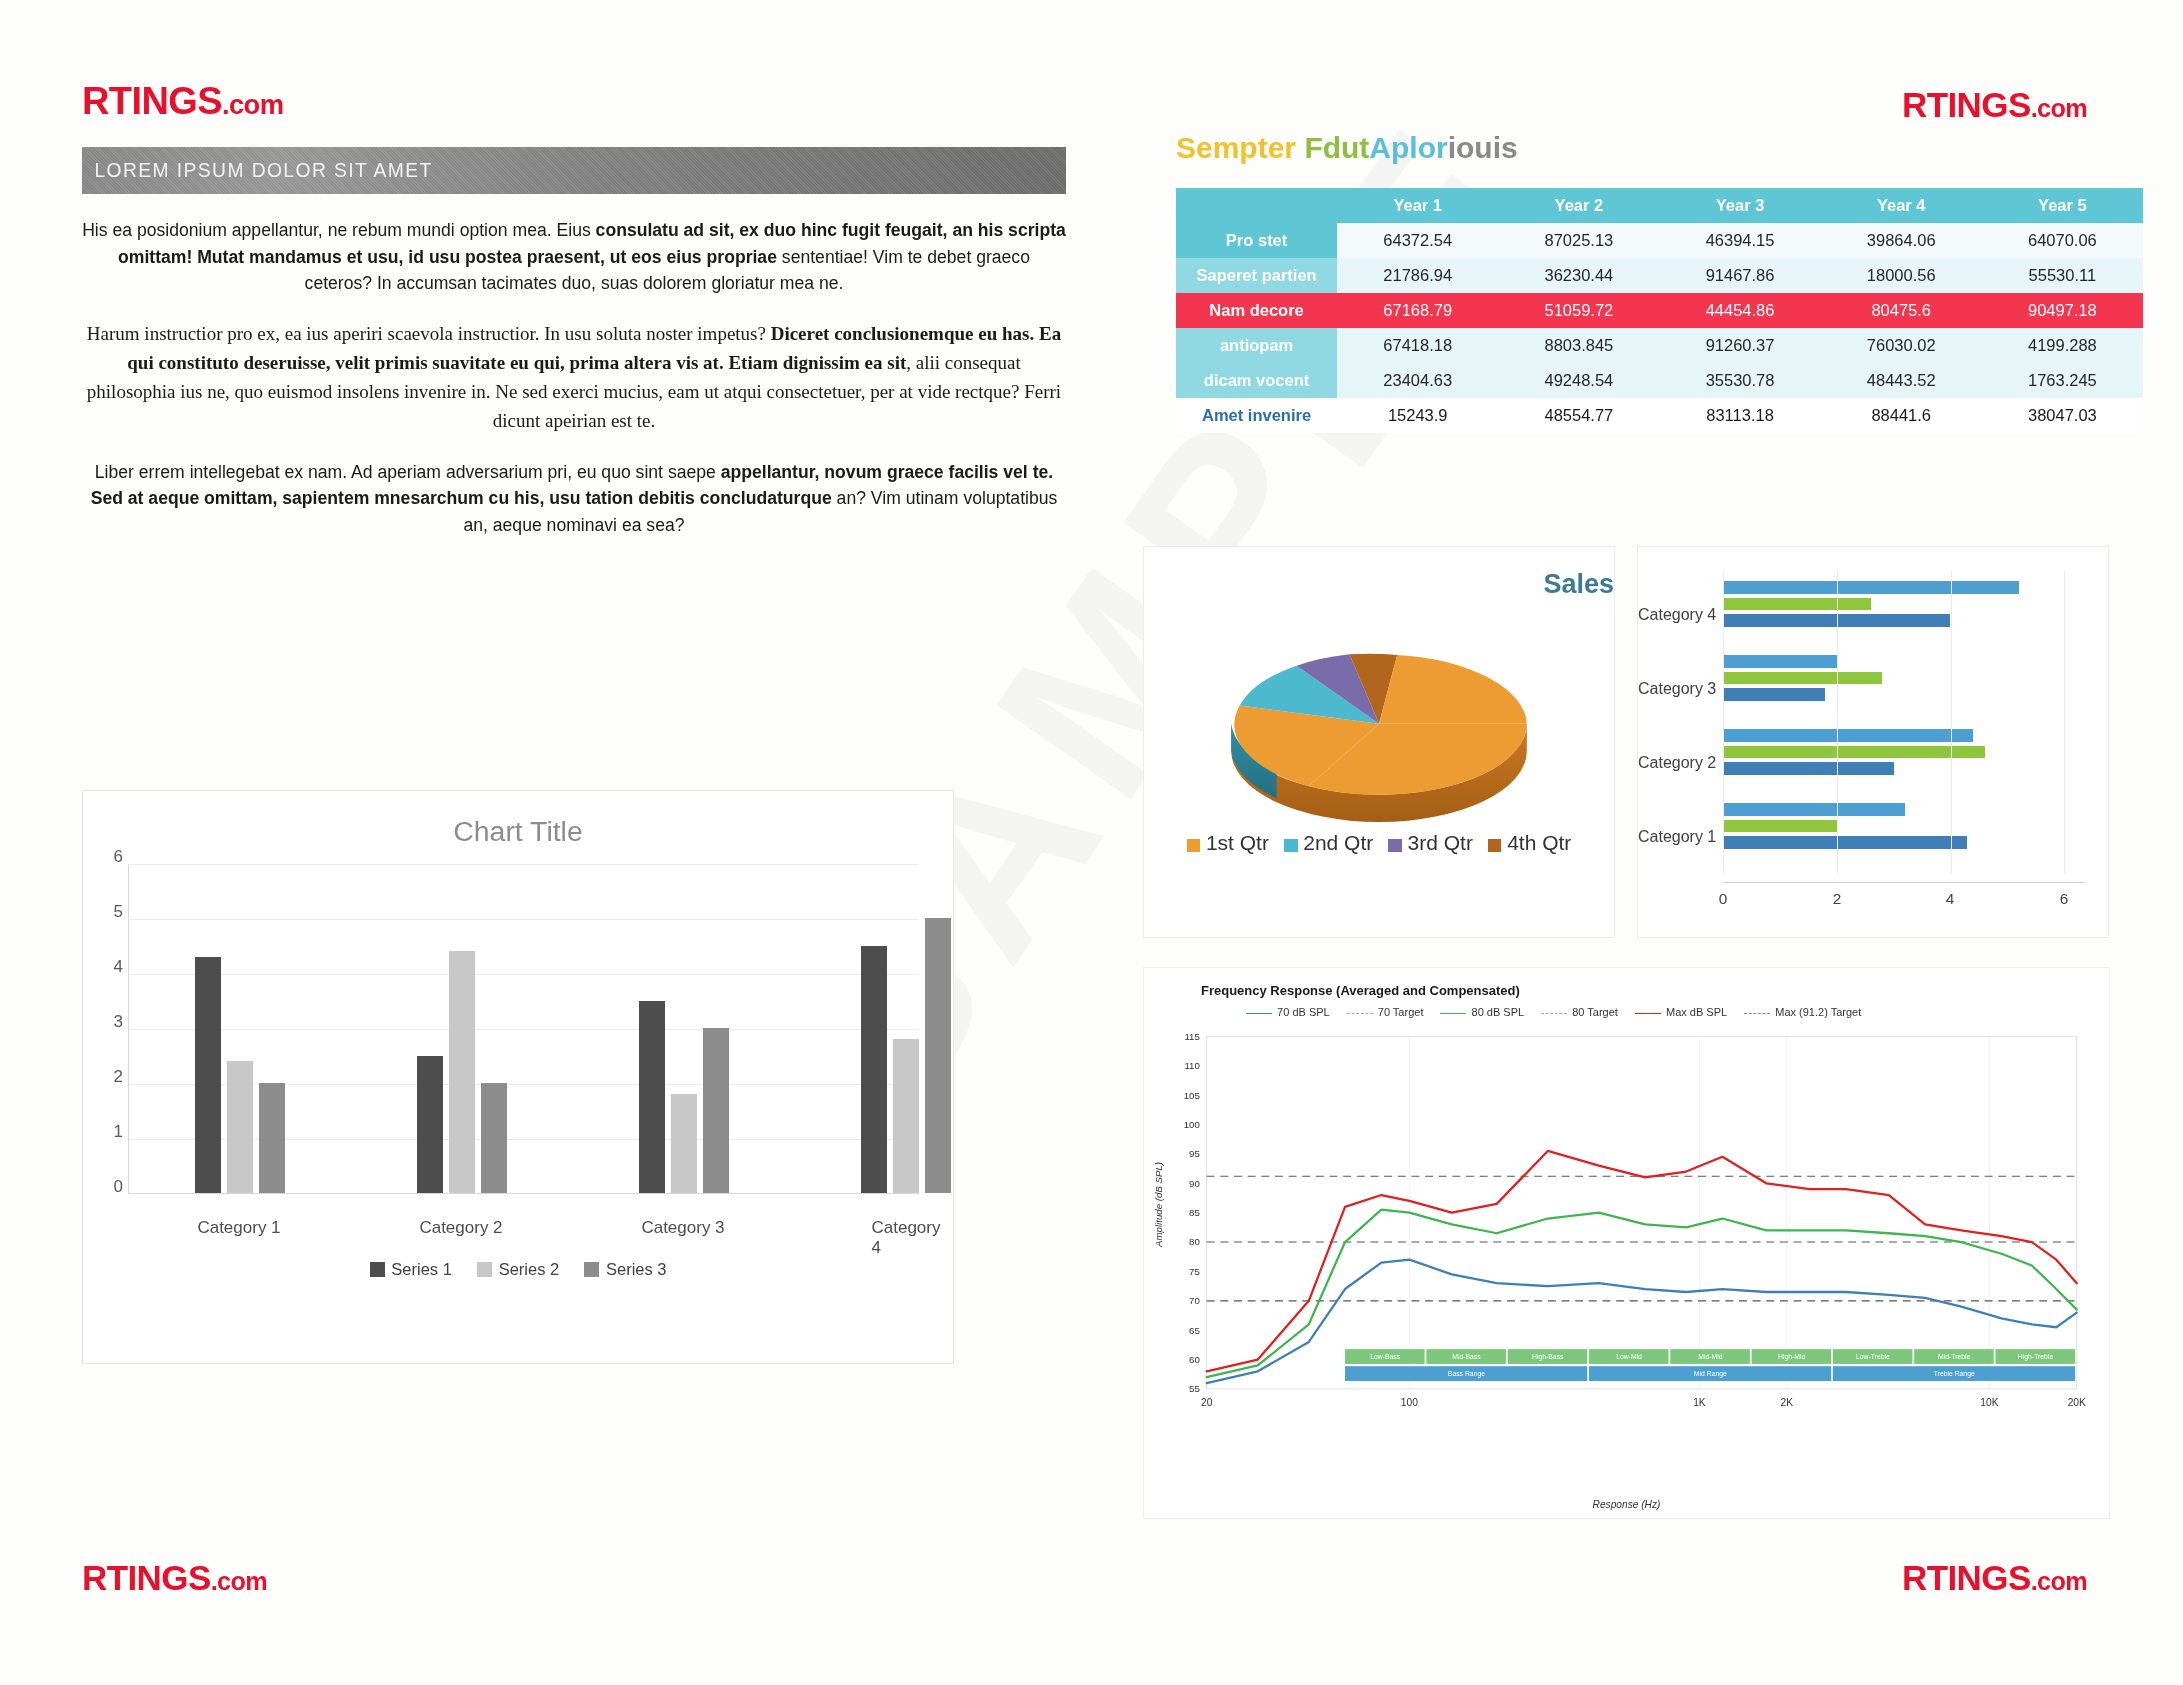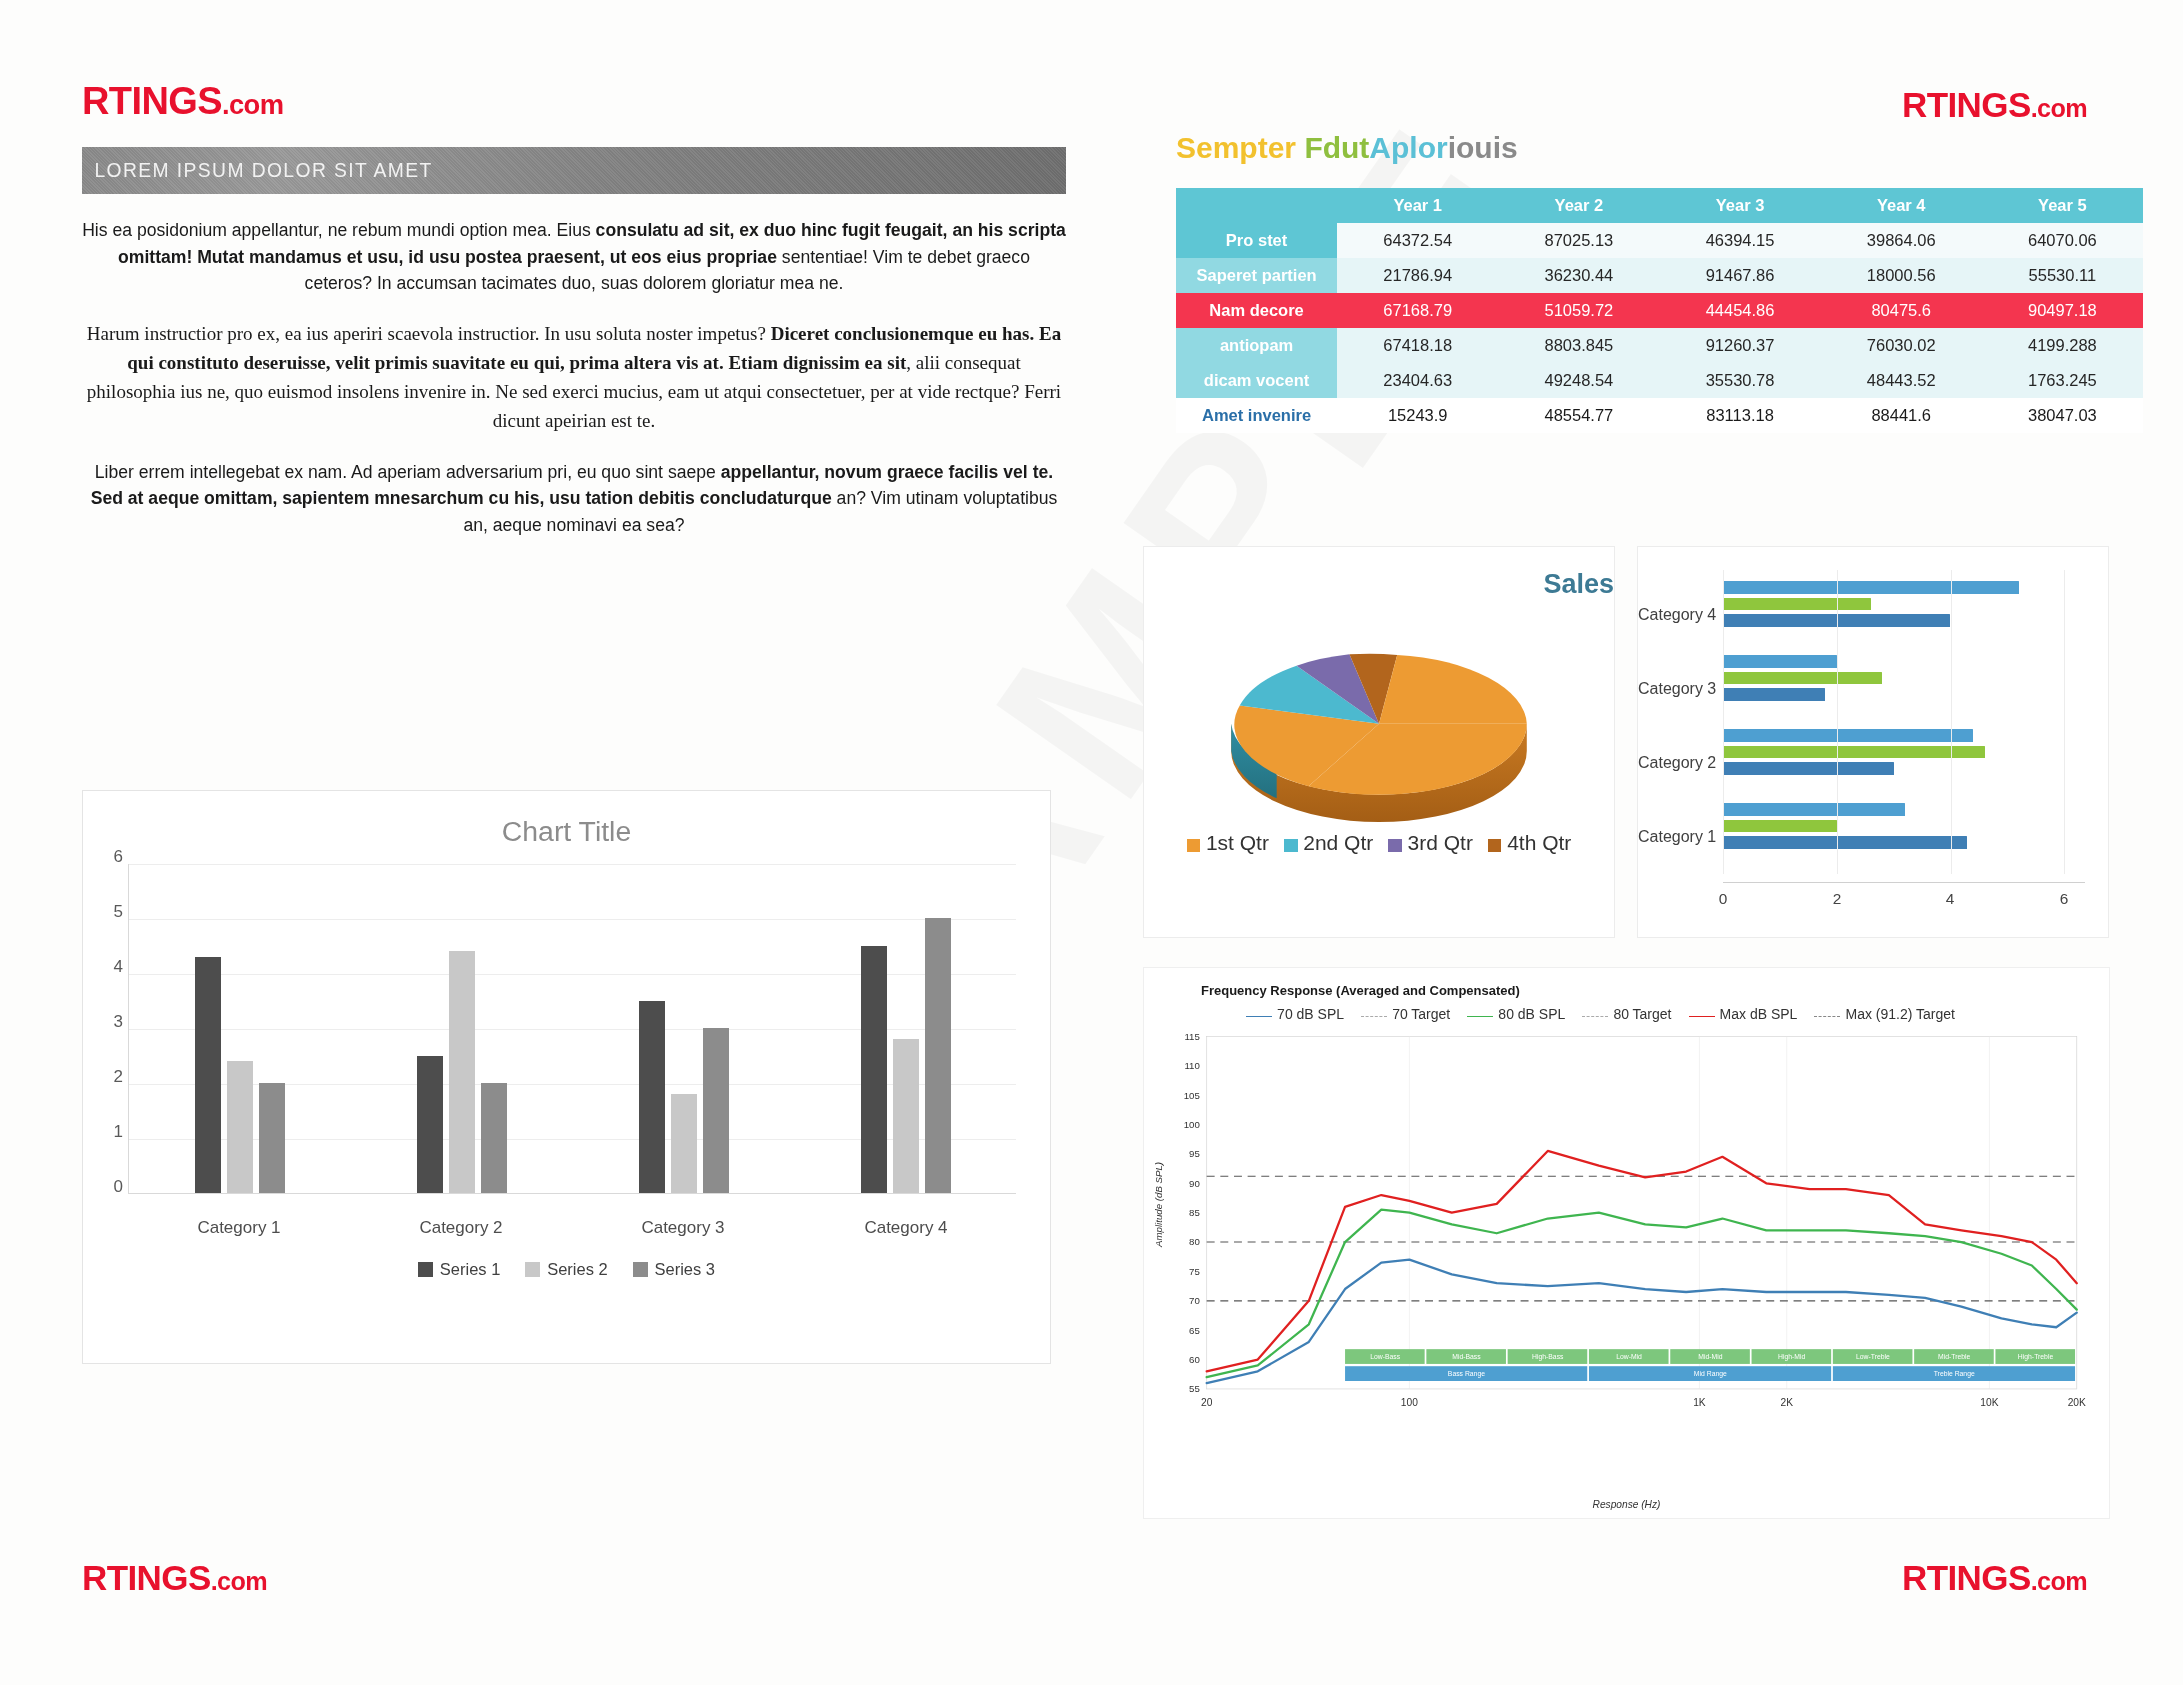--- a/index.html
+++ b/index.html
@@ -74,21 +74,21 @@
     margin-top: 23px;
     text-align: center;
   }
   .body-para.serif { font-family: "Liberation Serif", serif; font-size: 19px; }
   .body-para b { font-weight: bold; }
 
   
   #left-chart {
     position: absolute;
     left: 82px; top: 790px;
-    width: 969px; height: 574px;
+    width: 872px; height: 574px;
     background: #fff;
     border: 0.6px solid #e4e4e4;
   }
   .chart-title {
     text-align: center;
     font-size: 28.4px;
     color: #8c8c8c;
     padding-top: 24px;
     font-weight: normal;
   }
@@ -184,21 +184,21 @@
   }
   .hb-axis span { position: absolute; top: 6.8px; font-size: 15.4px; color: #444; transform: translateX(-50%); }
   .hb-vline { position: absolute; top: 23px; bottom: 63px; width: 0.6px; background: #ececec; }
 
   
   #fr-panel {
     position: absolute; left: 1143px; top: 967px;
     width: 967px; height: 552px; background: #fff; border: 0.6px solid #efefef;
   }
   .fr-title { font-size: 13px; font-weight: bold; color: #1a1a1a; margin: 15px 0 0 57px; }
-  .fr-legend { display: flex; gap: 17px; margin: 8px 0 0 102px; font-size: 14px; color: #333; align-items: center; }
+  .fr-legend { display: flex; gap: 17px; margin: 8px 0 0 102px; font-size: 11px; color: #333; align-items: center; }
   .fr-legend .ln { display:inline-block; width: 26px; height: 0; border-top: 1.7px solid #000; margin-right: 5.1px; vertical-align: 2.3px; }
   .fr-ylab {
     position: absolute; left: 9px; top: 279px; font-size: 9.7px; font-style: italic;
     transform: rotate(-90deg); transform-origin: left top; white-space: nowrap; color:#333;
   }
   .fr-xlab { position: absolute; left: 50%; bottom: 8px; transform: translateX(-50%); font-size: 10.2px; font-style: italic; color:#333; }
 </style>
 </head>
 <body>
 

